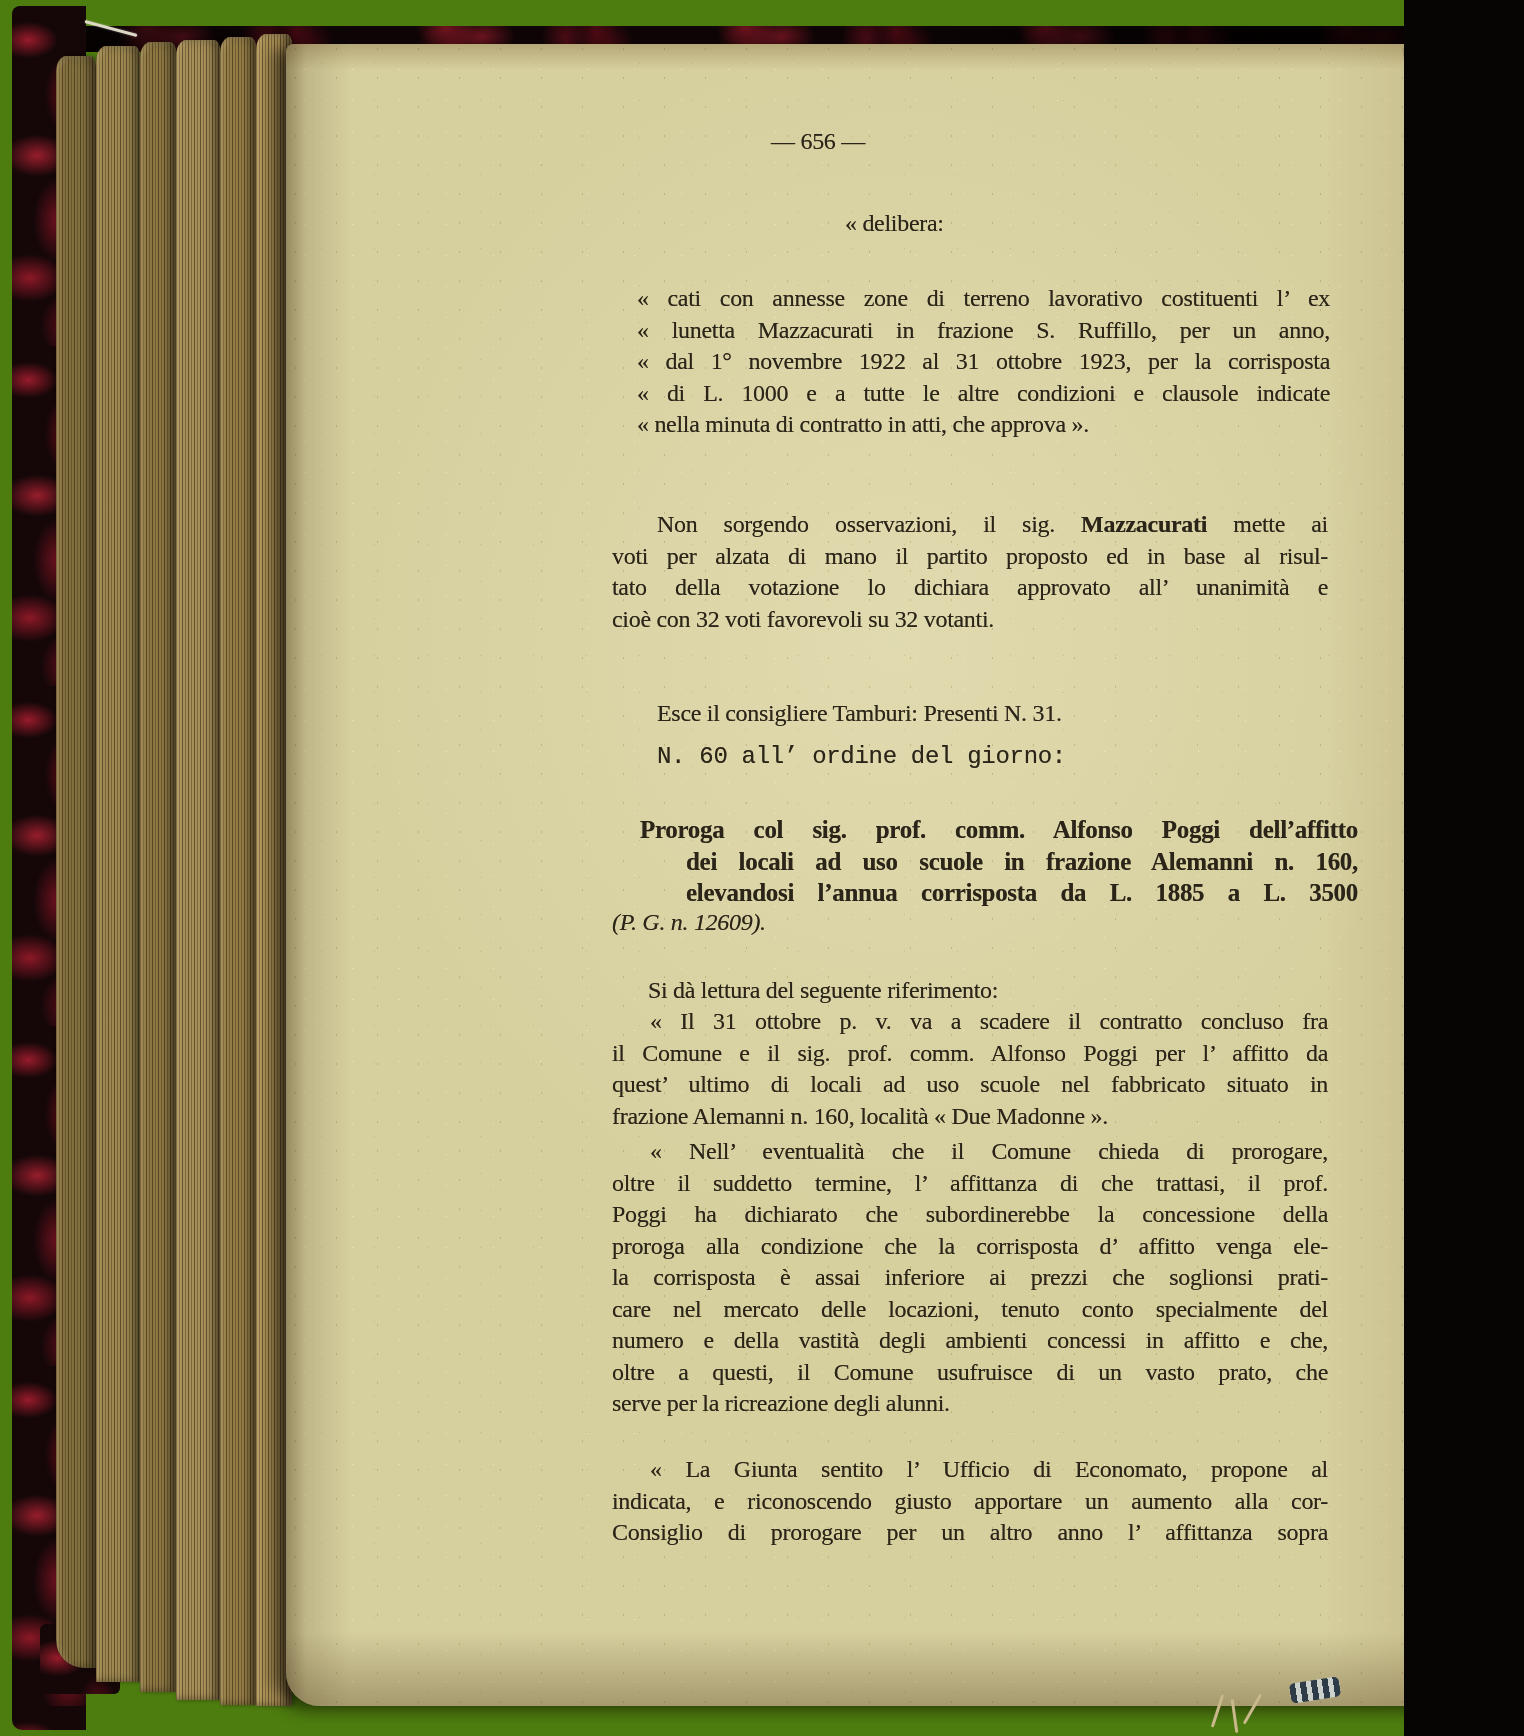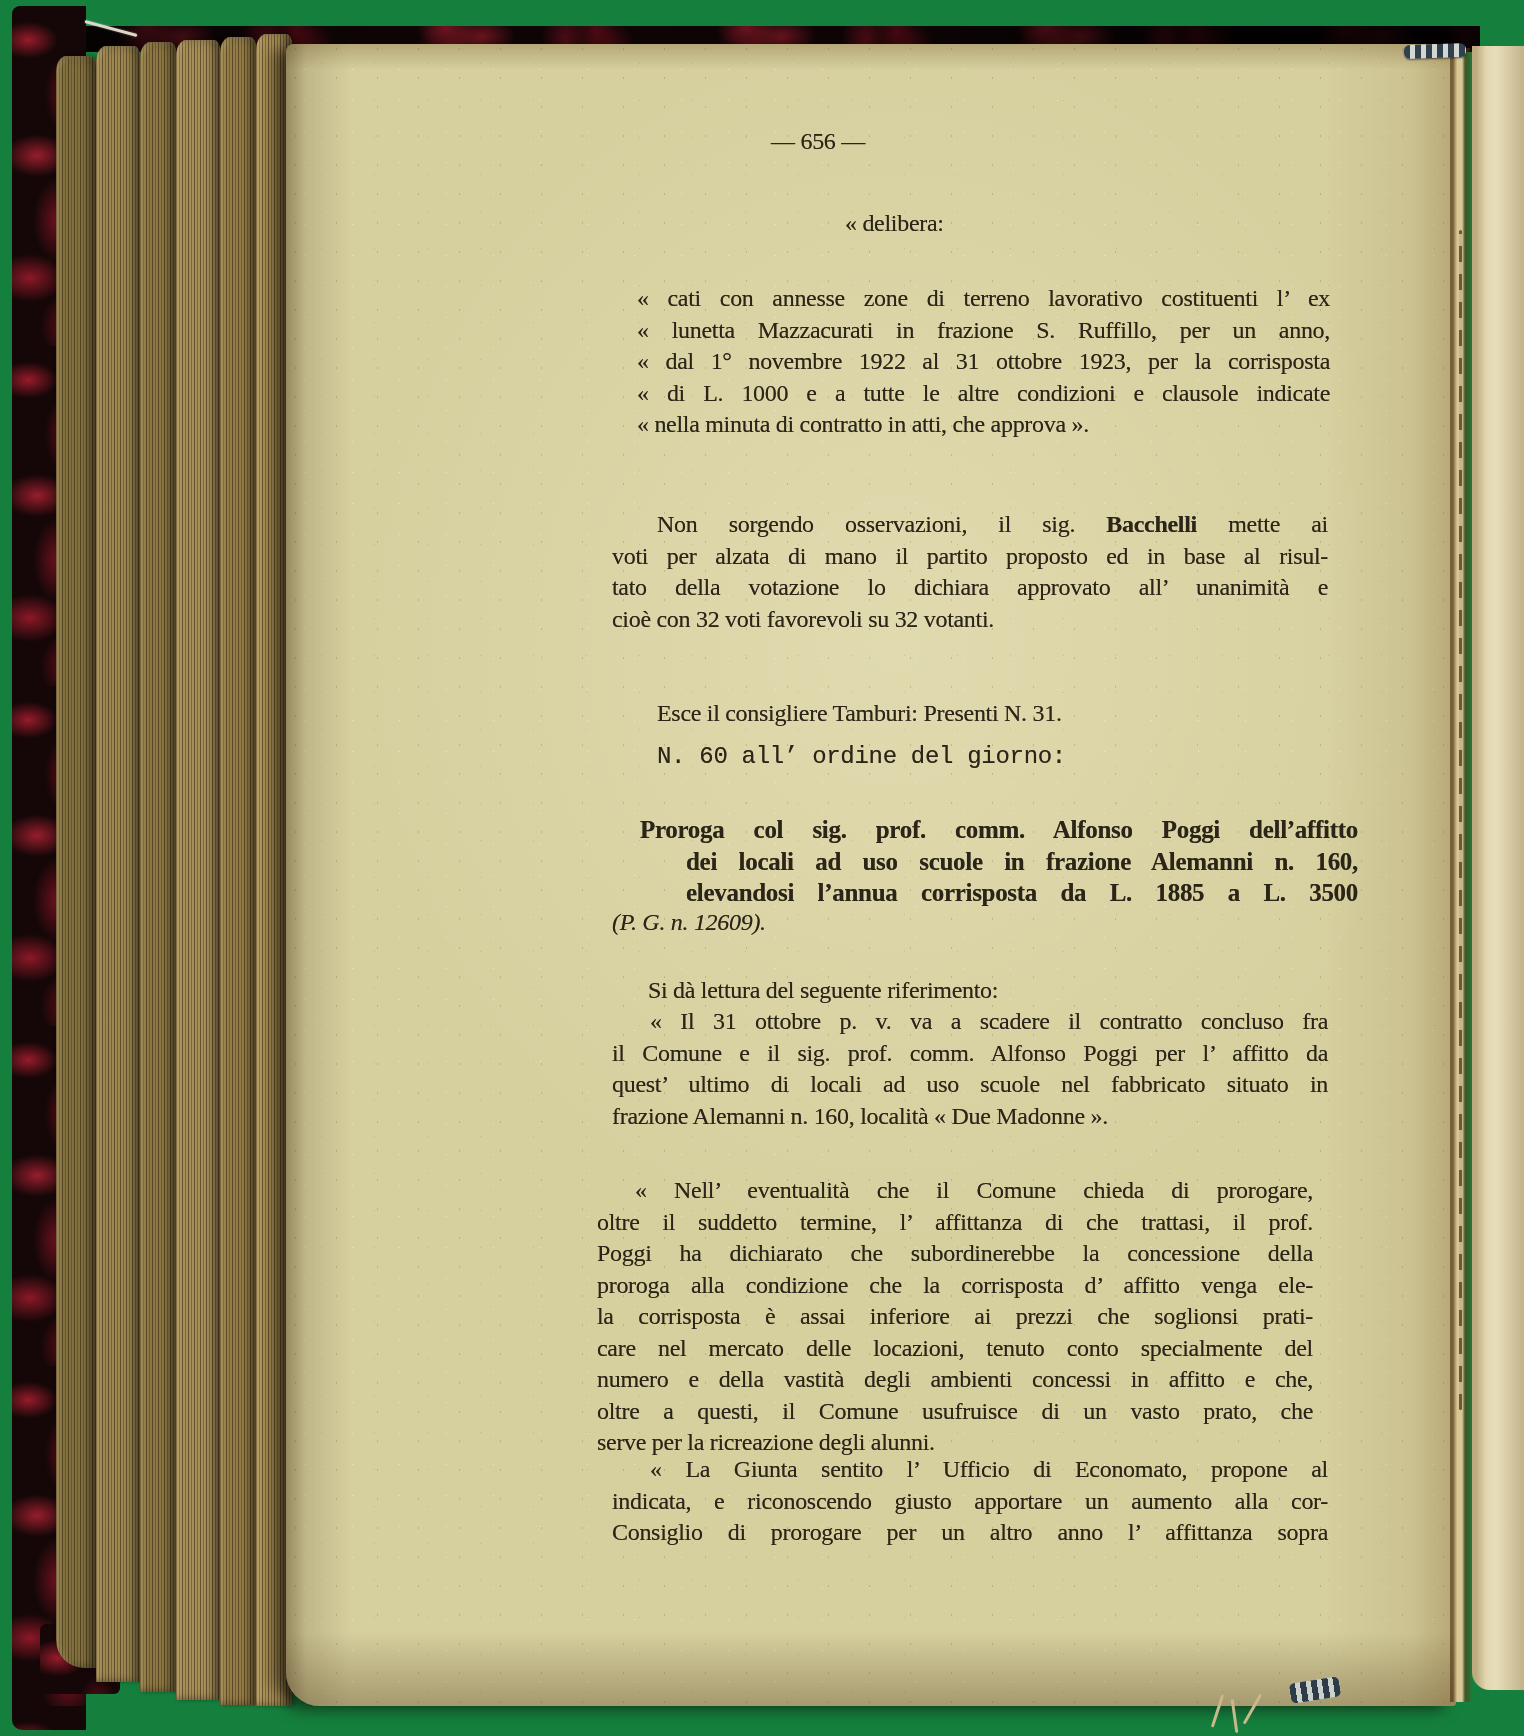--- a/index.html
+++ b/index.html
@@ -1,16 +1,16 @@
 <!DOCTYPE html>
 <html><head>
 <meta charset="utf-8">
 <style>
   html,body{margin:0;padding:0;background:#060503;}
-  .scene{position:relative;width:1524px;height:1736px;background:#15803d;overflow:hidden;
+  .scene{position:relative;width:1404px;height:1736px;background:#4d7c0f;overflow:hidden;
          font-family:"Liberation Serif", serif;}
 
   
   .marble{
     background-color:#150708;
     background-image:
       radial-gradient(ellipse 42px 26px at 22% 10%, rgba(158,28,44,0.95), rgba(158,28,44,0) 70%),
       radial-gradient(ellipse 28px 52px at 72% 26%, rgba(118,16,30,0.85), rgba(118,16,30,0) 72%),
       radial-gradient(ellipse 48px 30px at 34% 44%, rgba(165,32,48,0.9), rgba(165,32,48,0) 70%),
       radial-gradient(ellipse 34px 58px at 62% 63%, rgba(128,20,36,0.85), rgba(128,20,36,0) 72%),
@@ -131,21 +131,21 @@
 
   <div class="tb block" style="left:637px;top:283px;width:693px;">
       <div class="tline just"><span>« cati con annesse zone di terreno lavorativo costituenti l’ ex</span></div>
       <div class="tline just"><span>« lunetta Mazzacurati in frazione S. Ruffillo, per un anno,</span></div>
       <div class="tline just"><span>« dal 1° novembre 1922 al 31 ottobre 1923, per la corrisposta</span></div>
       <div class="tline just"><span>« di L. 1000 e a tutte le altre condizioni e clausole indicate</span></div>
       <div class="tline"><span>« nella minuta di contratto in atti, che approva ».</span></div>
     </div>
 
   <div class="tb block ind45" style="left:612px;top:509px;width:716px;">
-      <div class="tline just"><span>Non sorgendo osservazioni, il sig. </span><b>Bacchelli</b><span> mette ai</span></div>
+      <div class="tline just"><span>Non sorgendo osservazioni, il sig. </span><b>Mazzacurati</b><span> mette ai</span></div>
       <div class="tline just"><span>voti per alzata di mano il partito proposto ed in base al risul-</span></div>
       <div class="tline just"><span>tato della votazione lo dichiara approvato all’ unanimità e</span></div>
       <div class="tline"><span>cioè con 32 voti favorevoli su 32 votanti.</span></div>
     </div>
 
   <div class="tb" style="left:657px;top:698px;">Esce il consigliere Tamburi: Presenti N. 31.</div>
 
   <div class="tb" style="left:657px;top:741px;font-family:Liberation Mono, monospace;">N. 60 all’ ordine del giorno:</div>
 
   <div class="tb block heading" style="left:612px;top:814px;width:718px;">
@@ -158,21 +158,21 @@
 
   <div class="tb" style="left:648px;top:975px;">Si dà lettura del seguente riferimento:</div>
 
   <div class="tb block ind38" style="left:612px;top:1006px;width:716px;">
       <div class="tline just"><span>« Il 31 ottobre p. v. va a scadere il contratto concluso fra</span></div>
       <div class="tline just"><span>il Comune e il sig. prof. comm. Alfonso Poggi per l’ affitto da</span></div>
       <div class="tline just"><span>quest’ ultimo di locali ad uso scuole nel fabbricato situato in</span></div>
       <div class="tline"><span>frazione Alemanni n. 160, località « Due Madonne ».</span></div>
     </div>
 
-  <div class="tb block ind38" style="left:597px;top:1136px;width:716px;margin-top:39px;">
+  <div class="tb block ind38" style="left:612px;top:1136px;width:716px;">
       <div class="tline just"><span>« Nell’ eventualità che il Comune chieda di prorogare,</span></div>
       <div class="tline just"><span>oltre il suddetto termine, l’ affittanza di che trattasi, il prof.</span></div>
       <div class="tline just"><span>Poggi ha dichiarato che subordinerebbe la concessione della</span></div>
       <div class="tline just"><span>proroga alla condizione che la corrisposta d’ affitto venga ele-</span></div>
       <div class="tline just"><span>la corrisposta è assai inferiore ai prezzi che soglionsi prati-</span></div>
       <div class="tline just"><span>care nel mercato delle locazioni, tenuto conto specialmente del</span></div>
       <div class="tline just"><span>numero e della vastità degli ambienti concessi in affitto e che,</span></div>
       <div class="tline just"><span>oltre a questi, il Comune usufruisce di un vasto prato, che</span></div>
       <div class="tline"><span>serve per la ricreazione degli alunni.</span></div>
     </div>

